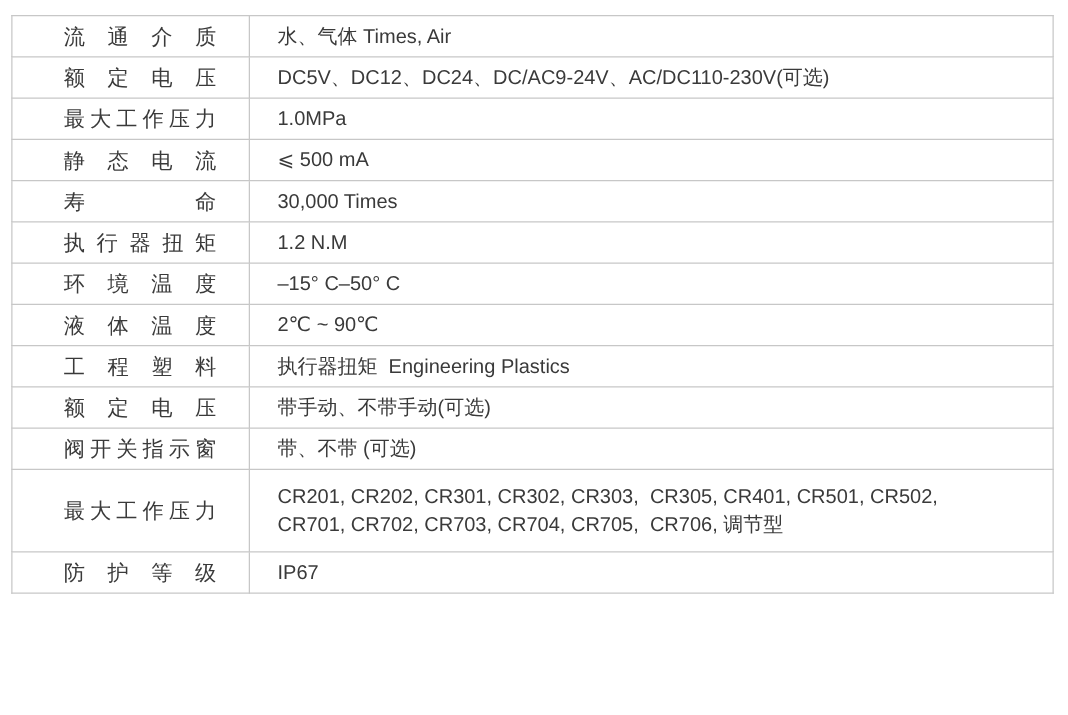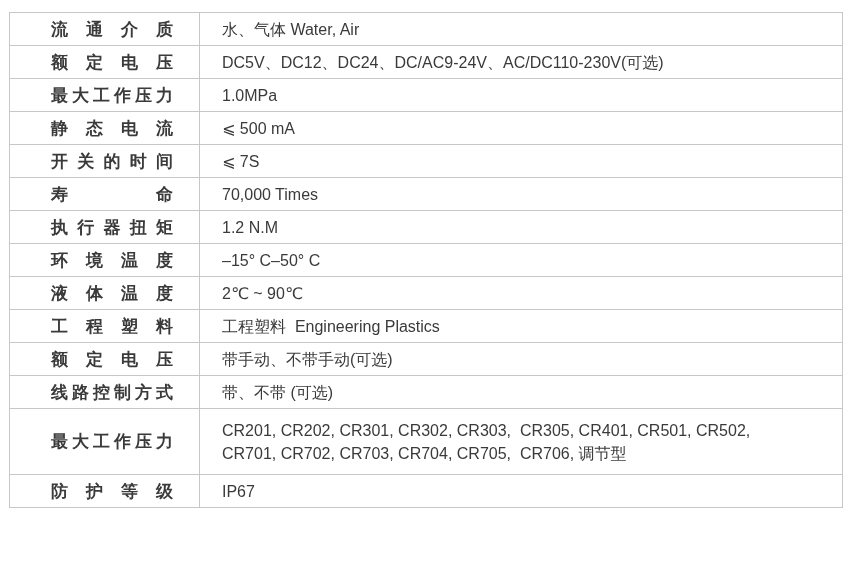--- a/index.html
+++ b/index.html
@@ -24,21 +24,21 @@
     table-layout: fixed;
   }
   table.spec td {
     border: 1px solid var(--border-color, #c7c7c7);
     color: var(--text-color, #3a3a3a);
     vertical-align: middle;
   }
   td.label-cell {
     width: 190px;
     font-size: 17px;
-    font-weight: 700;
+    font-weight: 400;
     text-align: justify;
     text-align-last: justify;
     text-justify: inter-character;
     padding: 0 25px 0 41px;
     letter-spacing: 1px;
   }
   td.value-cell {
     font-size: 16px;
     line-height: 23px;
     padding: 1px 14px 0 22px;
@@ -48,64 +48,60 @@
   tr.spec-row.tall { height: 66px; }
 </style>
 </head>
 <body style="--page-bg: #ffffff; --border-color: #c7c7c7; --text-color: #3a3a3a;">
 
 <div class="spec-container">
   <table class="spec">
     <tbody id="spec-body">
         <tr class="spec-row">
           <td class="label-cell">流通介质</td>
-          <td class="value-cell">水、气体 Water, Air</td>
+          <td class="value-cell">水、气体 Times, Air</td>
         </tr>
         <tr class="spec-row">
           <td class="label-cell">额定电压</td>
           <td class="value-cell">DC5V、DC12、DC24、DC/AC9-24V、AC/DC110-230V(可选)</td>
         </tr>
         <tr class="spec-row">
           <td class="label-cell">最大工作压力</td>
           <td class="value-cell">1.0MPa</td>
         </tr>
         <tr class="spec-row">
           <td class="label-cell">静态电流</td>
           <td class="value-cell">⩽ 500 mA</td>
         </tr>
         <tr class="spec-row">
-          <td class="label-cell">开关的时间</td>
-          <td class="value-cell">⩽ 7S</td>
-        </tr>
-        <tr class="spec-row">
           <td class="label-cell">寿命</td>
-          <td class="value-cell">70,000 Times</td>
+          <td class="value-cell">30,000 Times</td>
         </tr>
         <tr class="spec-row">
           <td class="label-cell">执行器扭矩</td>
           <td class="value-cell">1.2 N.M</td>
         </tr>
         <tr class="spec-row">
           <td class="label-cell">环境温度</td>
           <td class="value-cell">–15° C–50° C</td>
         </tr>
         <tr class="spec-row">
           <td class="label-cell">液体温度</td>
           <td class="value-cell">2℃ ~ 90℃</td>
         </tr>
         <tr class="spec-row">
           <td class="label-cell">工程塑料</td>
-          <td class="value-cell">工程塑料  Engineering Plastics</td>
+          <td class="value-cell">执行器扭矩  Engineering Plastics</td>
         </tr>
         <tr class="spec-row">
           <td class="label-cell">额定电压</td>
           <td class="value-cell">带手动、不带手动(可选)</td>
         </tr>
         <tr class="spec-row">
-          <td class="label-cell">线路控制方式</td>
+          <td class="label-cell">阀开关指示窗</td>
           <td class="value-cell">带、不带 (可选)</td>
         </tr>
         <tr class="spec-row tall">
           <td class="label-cell">最大工作压力</td>
           <td class="value-cell">CR201, CR202, CR301, CR302, CR303,  CR305, CR401, CR501, CR502,
 CR701, CR702, CR703, CR704, CR705,  CR706, 调节型</td>
         </tr>
         <tr class="spec-row">
           <td class="label-cell">防护等级</td>
           <td class="value-cell">IP67</td>

